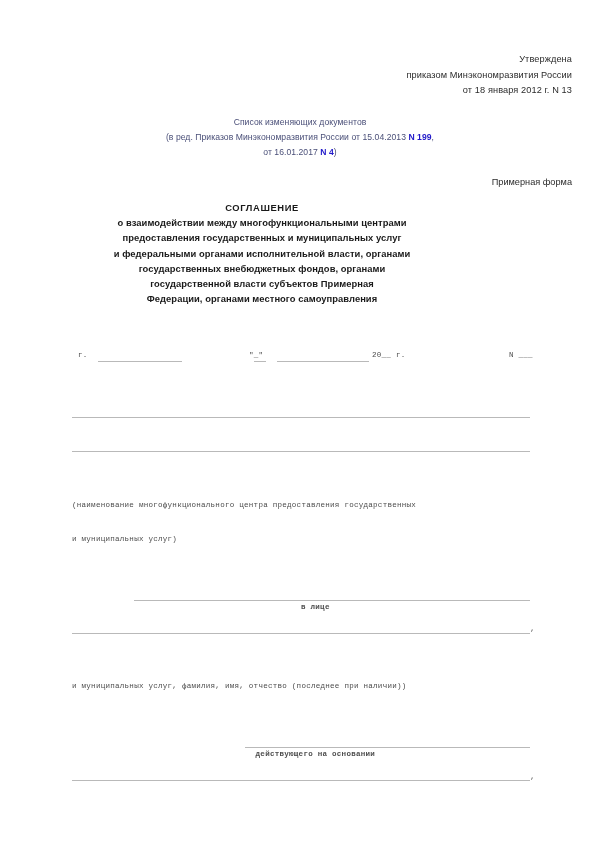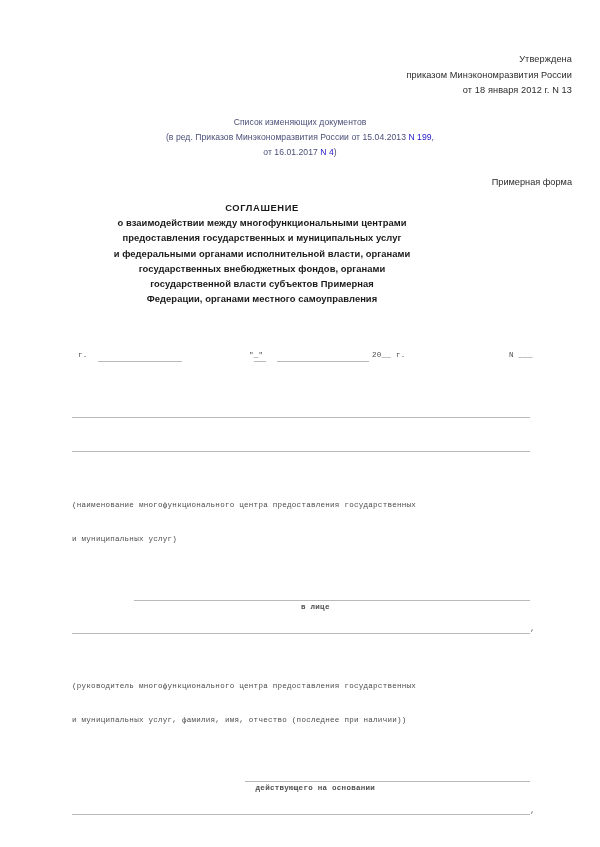--- a/index.html
+++ b/index.html
@@ -47,21 +47,21 @@
     text-align: center;
     font-family: "Liberation Sans", sans-serif;
     font-size: 8.6px;
     line-height: 15px;
     color: #4a4f78;
     letter-spacing: 0.05px;
   }
   .revision-note .rev-line { white-space: nowrap; }
   .revision-note .doclink {
     color: #2119c9;
-    font-weight: normal;
+    font-weight: bold;
   }
 
   
   .sample-form {
     position: absolute;
     top: 177px;
     right: 28px;
     font-family: "Liberation Sans", sans-serif;
     font-size: 9.2px;
     color: #2b2b2b;
@@ -180,21 +180,20 @@
     <div class="row lft">
       <span>в лице</span>
       <span class="rule" style="left:62px; right:0; bottom:1px;"></span>
     </div>
     <div class="row">
       <span class="rule rule-full"></span>
       <span class="tail-comma">,</span>
     </div>
 
     
-    <div class="row ctr">(руководитель многофункционального центра предоставления государственных</div>
     <div class="row ctr">и муниципальных услуг, фамилия, имя, отчество (последнее при наличии))</div>
 
     
     <div class="row lft">
       <span>действующего на основании</span>
       <span class="rule" style="left:173px; right:0; bottom:1px;"></span>
     </div>
     <div class="row">
       <span class="rule rule-full"></span>
       <span class="tail-comma">,</span>

